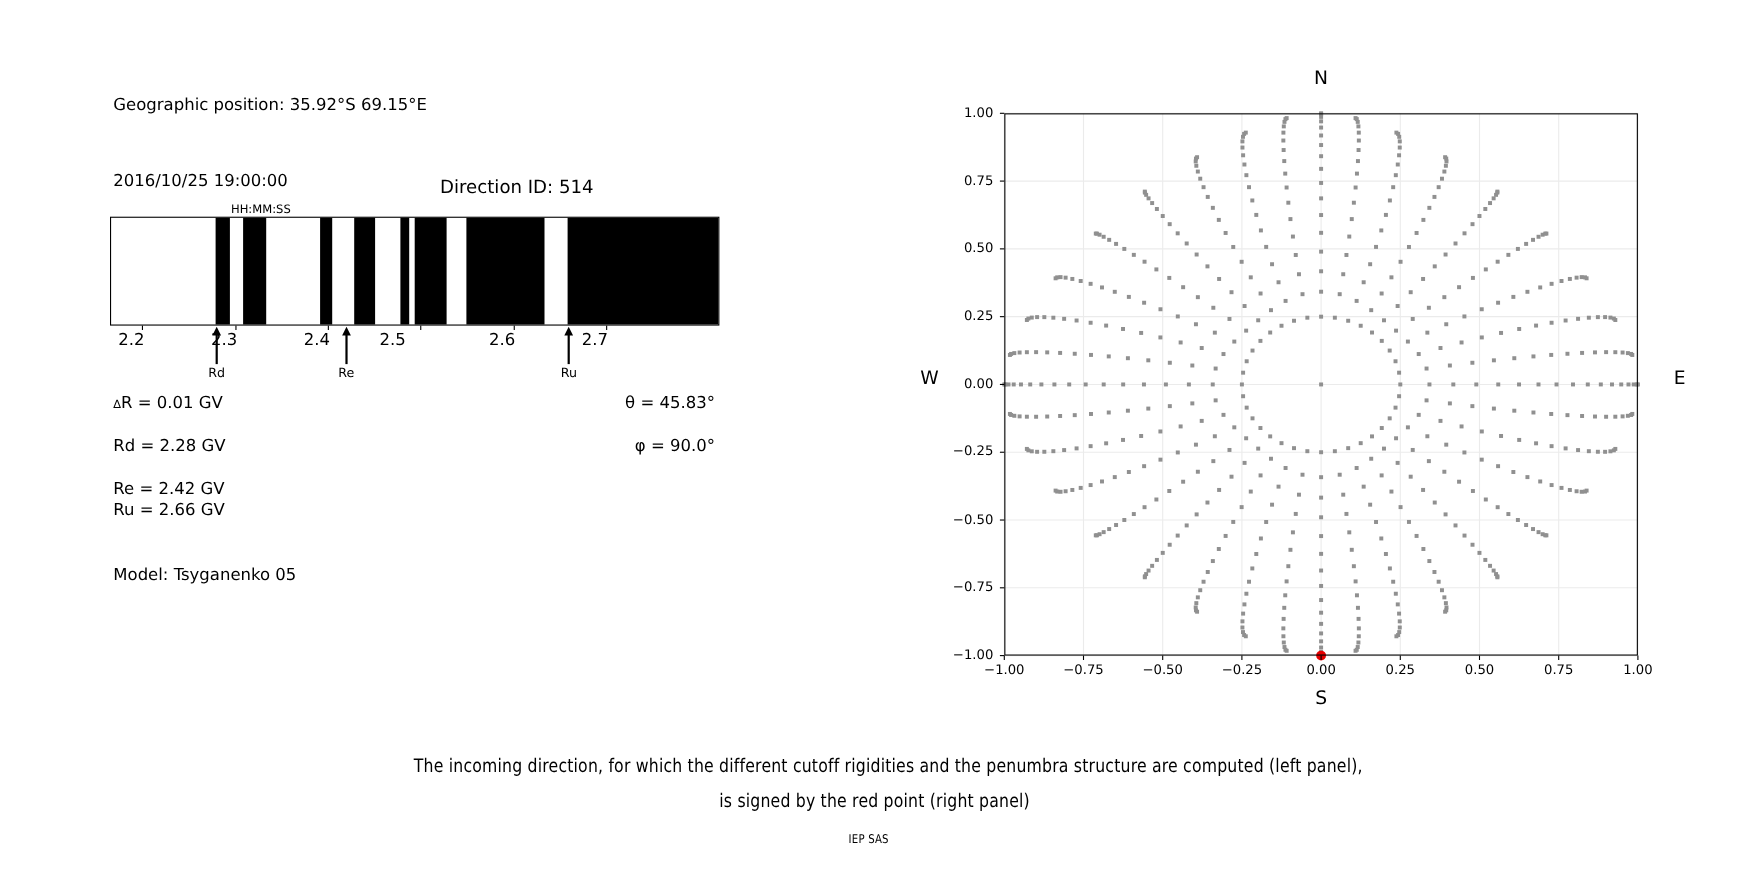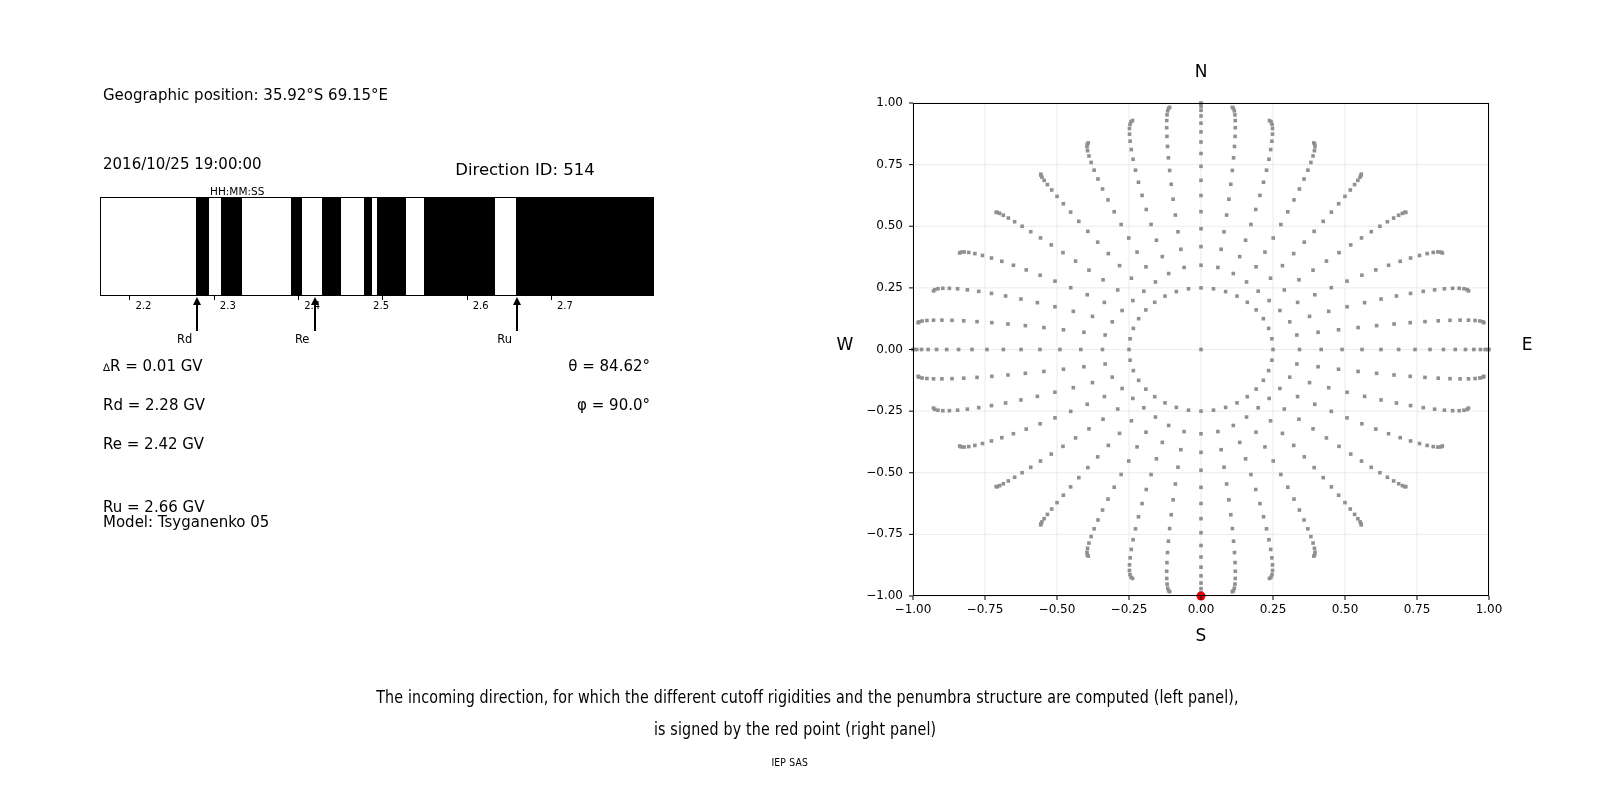--- a/index.html
+++ b/index.html
@@ -4,36 +4,36 @@
 <style>
   html,body{margin:0;padding:0;}
   body{
     width:1600px;height:800px;position:relative;background:#ffffff;
     font-family:"DejaVu Sans","Liberation Sans",sans-serif;color:#000;
     overflow:hidden;
   }
   .abs{position:absolute;}
   .txt15{font-size:15px;line-height:19px;}
   .txt-small{font-size:10.5px;line-height:13px;}
-  .right{text-align:center;}
+  .right{text-align:left;}
 
   
   #penumbra-box{
     left:100px;top:197px;width:552px;height:97px;
     border:1.3px solid #000;background:#fff;box-sizing:content-box;
   }
   .pen-band{position:absolute;top:0;height:100%;background:#000;}
   #penumbra-axis{left:100px;top:296px;width:552px;height:60px;}
   .pen-tickmark{position:absolute;top:0;width:1px;height:4px;background:#000;}
-  .pen-ticklabel{position:absolute;top:4px;width:44px;margin-left:-22px;text-align:right;font-size:10px;}
+  .pen-ticklabel{position:absolute;top:4px;width:44px;margin-left:-22px;text-align:left;font-size:15px;}
   .marker{position:absolute;top:1px;width:0;}
   .marker-head{position:absolute;left:-4px;top:0;width:0;height:0;
     border-left:4px solid transparent;border-right:4px solid transparent;border-bottom:8px solid #000;}
   .marker-shaft{position:absolute;left:-0.75px;top:7px;width:1.5px;height:27px;background:#000;}
-  .marker-label{position:absolute;top:35px;left:-20px;width:40px;font-size:11.5px;}
+  .marker-label{position:absolute;top:35px;left:-20px;width:40px;text-align:center;font-size:11.5px;}
 
   .info-line{left:103px;font-size:15px;line-height:19px;}
   .info-right{left:450px;width:200px;text-align:right;font-size:15px;line-height:19px;}
 
   
   #dir-plot{left:913px;top:103px;width:576px;height:493px;}
   #dir-plot svg{position:absolute;left:0;top:0;overflow:visible;}
   .xtick-label{position:absolute;top:499px;width:60px;margin-left:-30px;text-align:center;font-size:12px;}
   .ytick-label{position:absolute;left:-72px;width:62px;text-align:right;font-size:12px;margin-top:-8px;}
   .compass{position:absolute;font-size:17px;}
@@ -93,24 +93,24 @@
     <div class="marker" style="left: 417.16px;">
       <div class="marker-head"></div>
       <div class="marker-shaft"></div>
       <div class="marker-label">Ru</div>
     </div>
   </div>
 
 <div class="abs info-line" style="top:357px;"><span class="delta-sym">∆</span><span>R = 0.01 GV</span></div>
 <div class="abs info-line" style="top:396px;">Rd = 2.28 GV</div>
 <div class="abs info-line" style="top:435px;">Re = 2.42 GV</div>
-<div class="abs info-line" style="top:498px;text-align:right;">Ru = 2.66 GV</div>
+<div class="abs info-line" style="top:454px;text-align:right;">Ru = 2.66 GV</div>
 <div class="abs info-line" style="top:513px;">Model: Tsyganenko 05</div>
 
-<div class="abs info-right" style="top:357px;">θ = 84.62°</div>
+<div class="abs info-right" style="top:357px;">θ = 45.83°</div>
 <div class="abs info-right" style="top:396px;">φ = 90.0°</div>
 
 <div id="dir-plot" class="abs">
   <svg id="dir-svg" width="576" height="493" viewBox="0 0 576 493">
       <line x1="0" y1="0" x2="0" y2="493" stroke="#ebebeb" stroke-width="1"></line>
       <line x1="0" y1="493" x2="576" y2="493" stroke="#ebebeb" stroke-width="1"></line>
       <line x1="72" y1="0" x2="72" y2="493" stroke="#ebebeb" stroke-width="1"></line>
       <line x1="0" y1="431.375" x2="576" y2="431.375" stroke="#ebebeb" stroke-width="1"></line>
       <line x1="144" y1="0" x2="144" y2="493" stroke="#ebebeb" stroke-width="1"></line>
       <line x1="0" y1="369.75" x2="576" y2="369.75" stroke="#ebebeb" stroke-width="1"></line>

